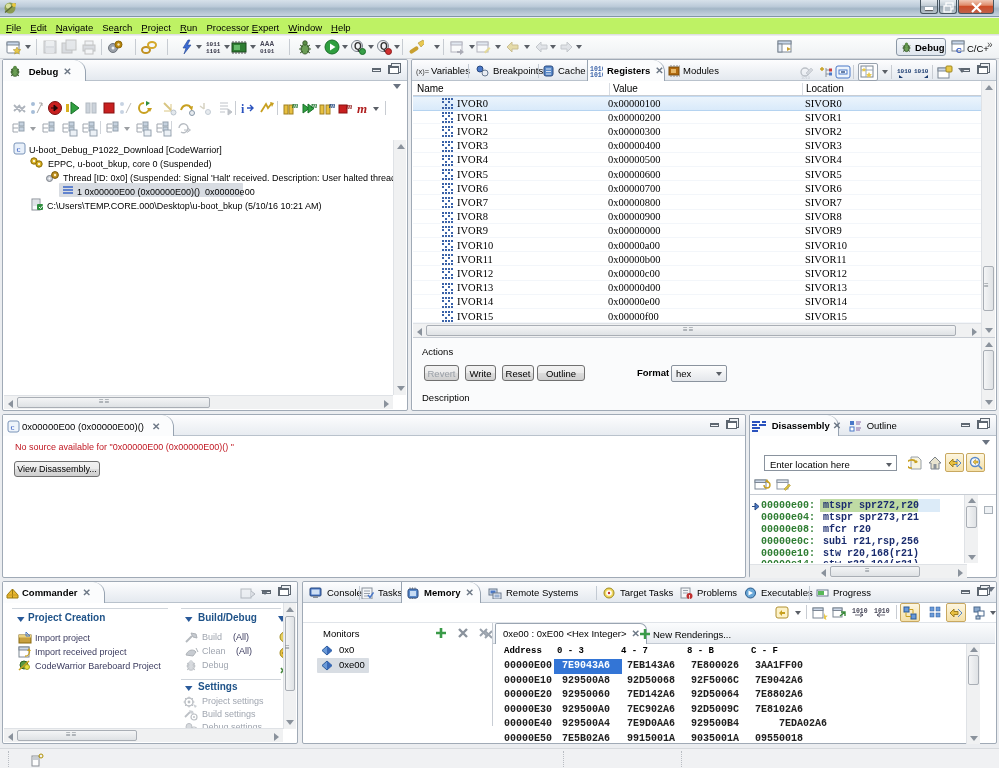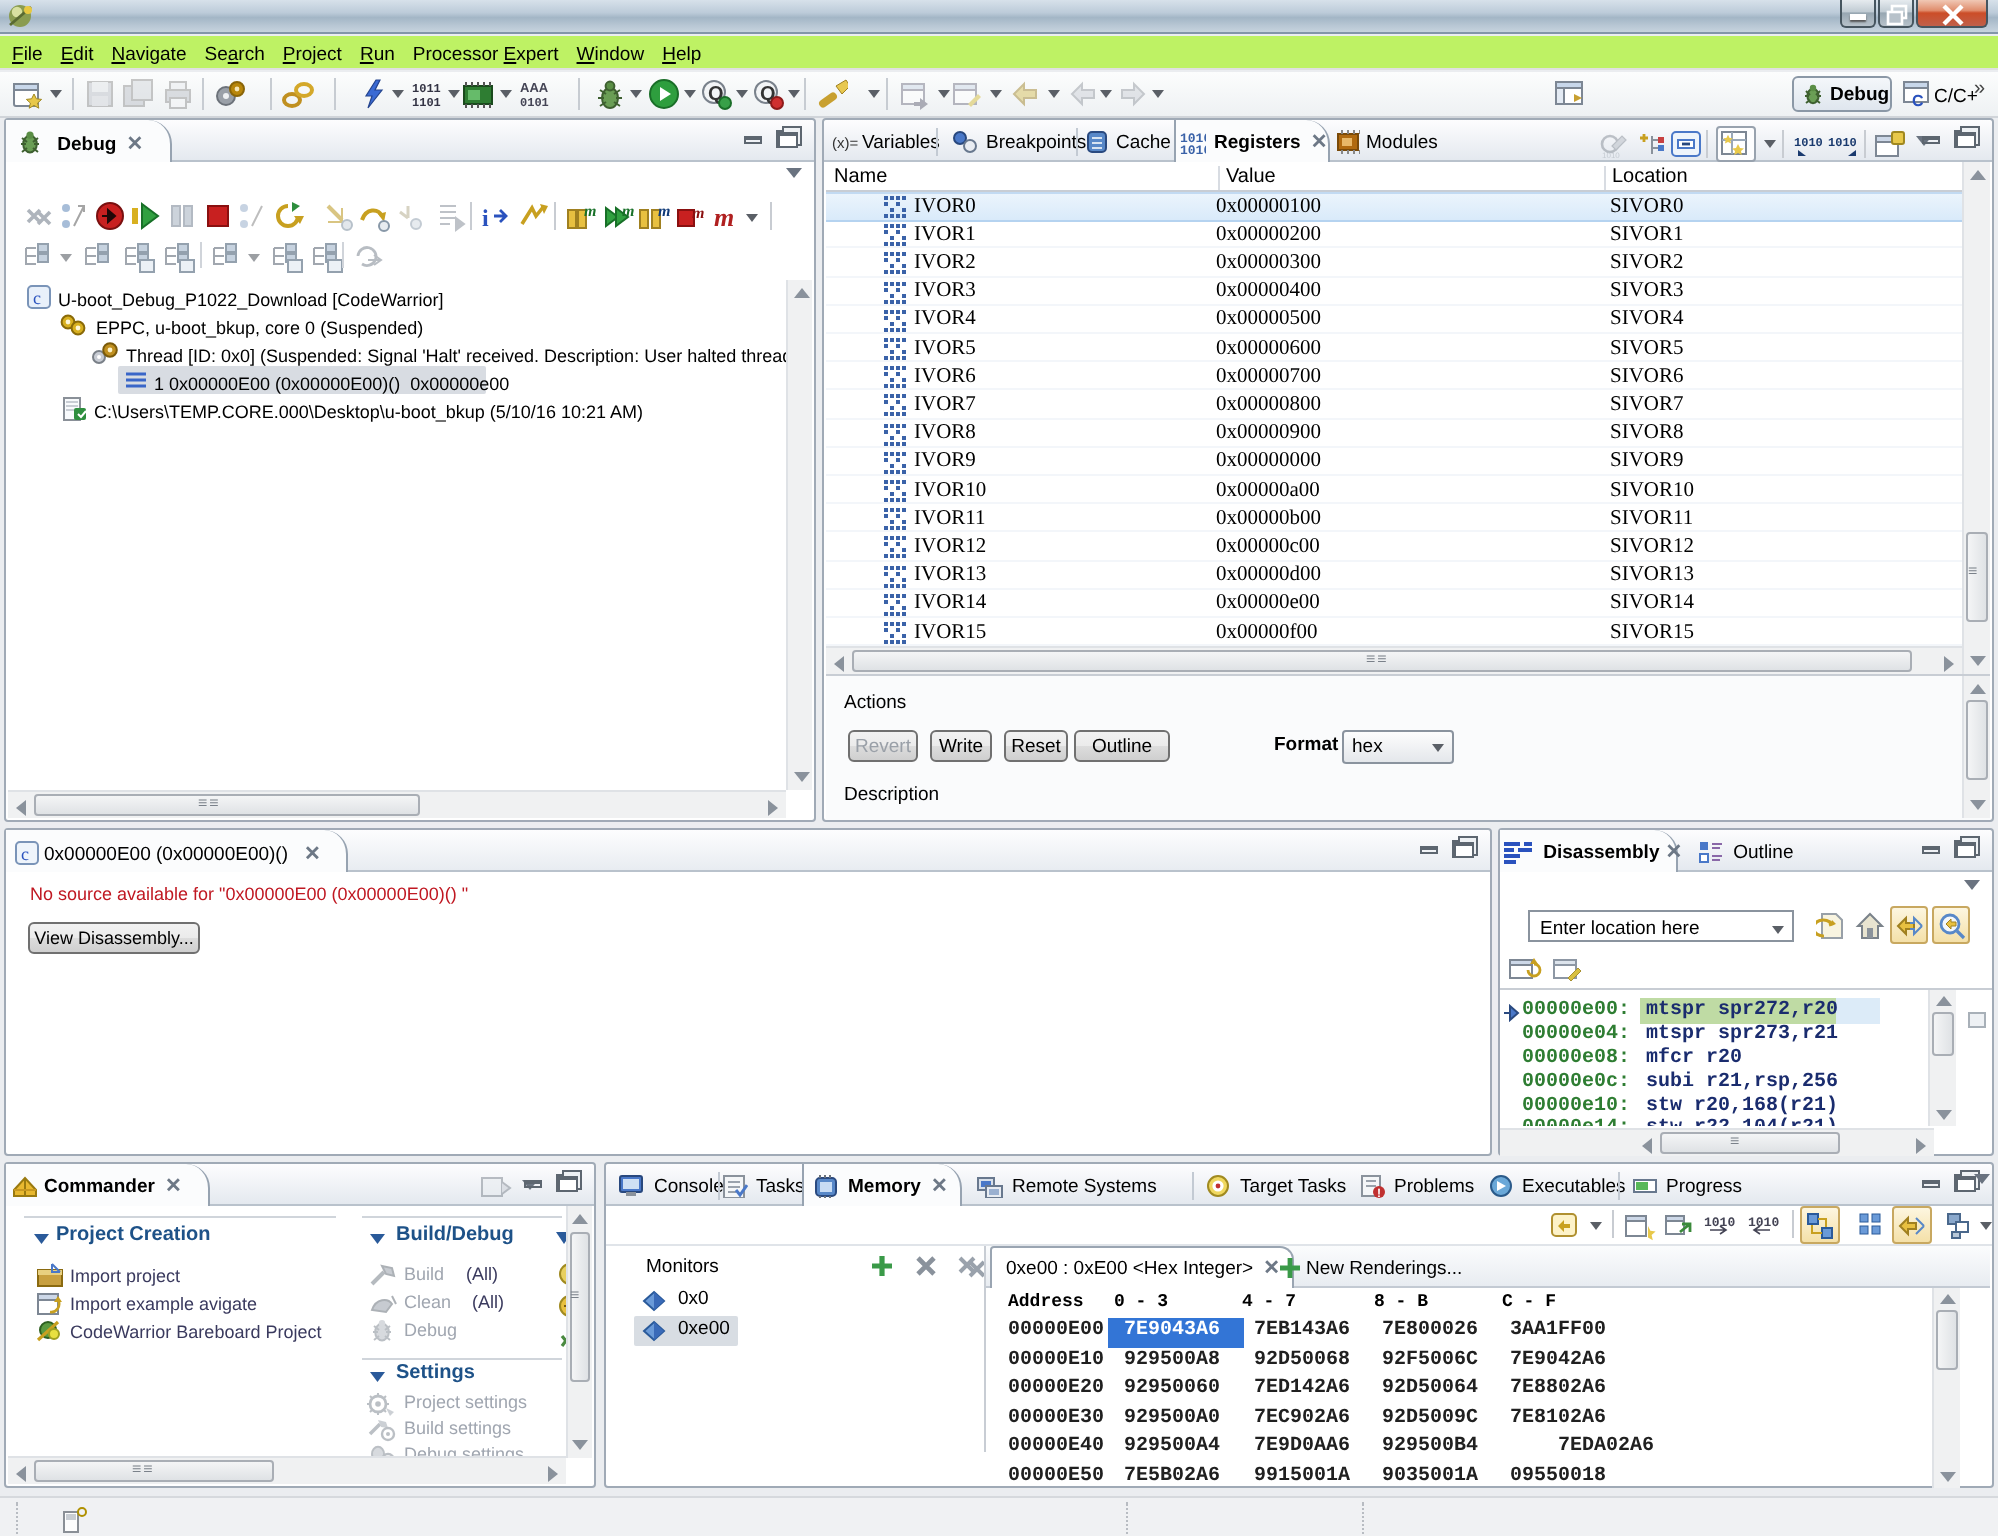--- a/index.html
+++ b/index.html
@@ -1053,21 +1053,21 @@
         <rect x="1" y="4" width="12" height="2.5" fill="#e8d080"></rect>
         <path d="M8 1 l4 4 m-4 -4 v4 h4" stroke="#4a78c8" fill="none"></path>
       </svg>
     <div class="abs" style="left:31px;top:30px;color:#3a3a5e;">Import project</div>
     <svg class="abs" style="left:14px;top:42px" width="15" height="13">
         <rect x="1" y="2" width="10" height="10" fill="#fff" stroke="#7d8794"></rect>
         <rect x="1" y="2" width="10" height="3" fill="#cdd8e8" stroke="#7d8794"></rect>
         <path d="M11 5 a4 4 0 0 1 -4 6" fill="none" stroke="#c8a020" stroke-width="1.3"></path>
         <path d="M11 3 l2 3 -4 0z" fill="#c8a020"></path>
       </svg>
-    <div class="abs" style="left:31px;top:44px;color:#3a3a5e;">Import example avigate</div>
+    <div class="abs" style="left:31px;top:44px;color:#3a3a5e;">Import received project</div>
     <svg class="abs" style="left:13px;top:56px" width="16" height="13">
         <circle cx="7" cy="6" r="4" fill="#5a9a40" stroke="#2e6020"></circle>
         <path d="M2 11 L12 2" stroke="#c8a020" stroke-width="1.6"></path>
         <circle cx="10" cy="8" r="2.5" fill="#e8e040" stroke="#a0a020"></circle>
       </svg>
     <div class="abs" style="left:31px;top:58px;color:#3a3a5e;">CodeWarrior Bareboard Project</div>
 
     <div class="abs" style="left:177px;top:5px;width:100px;height:1px;background:#d0d5db;"></div>
     <svg class="abs" style="left:181px;top:13px" width="8" height="6">
         <path d="M0 1 h7.5 L3.75 6z" fill="#2a5a9a"></path>

